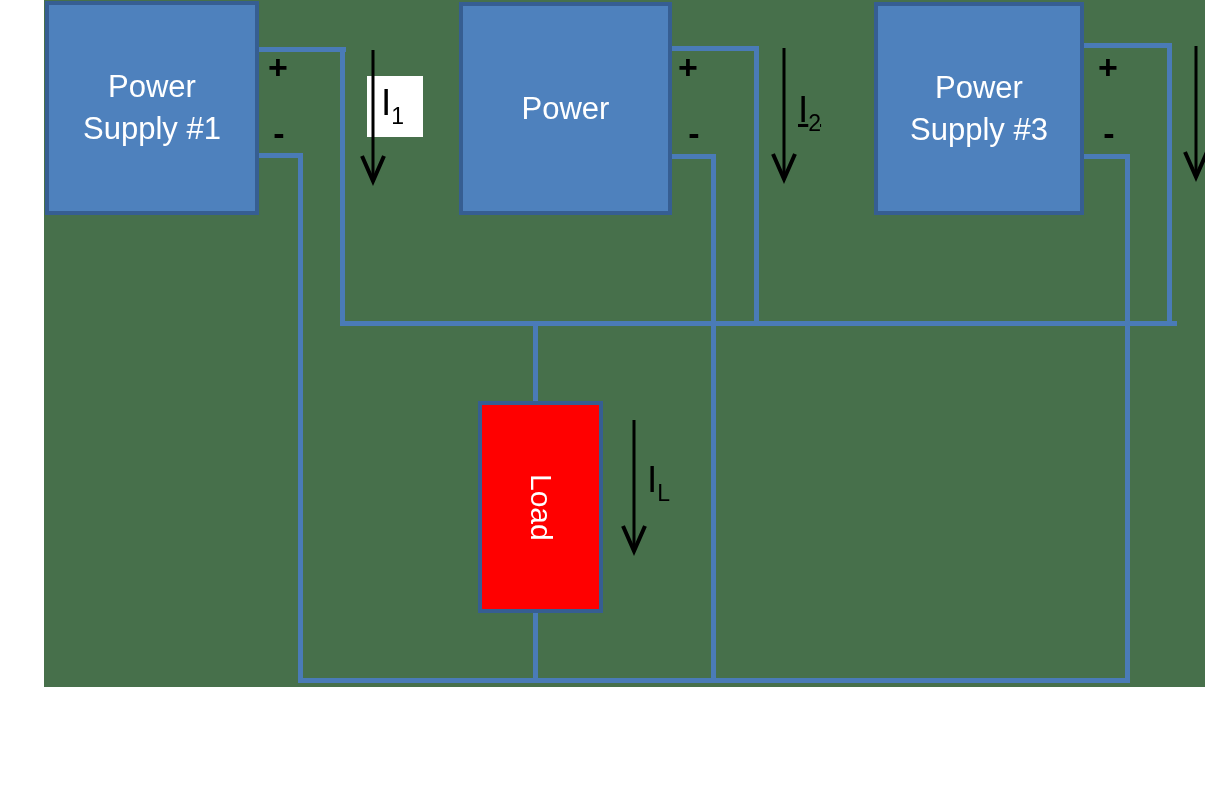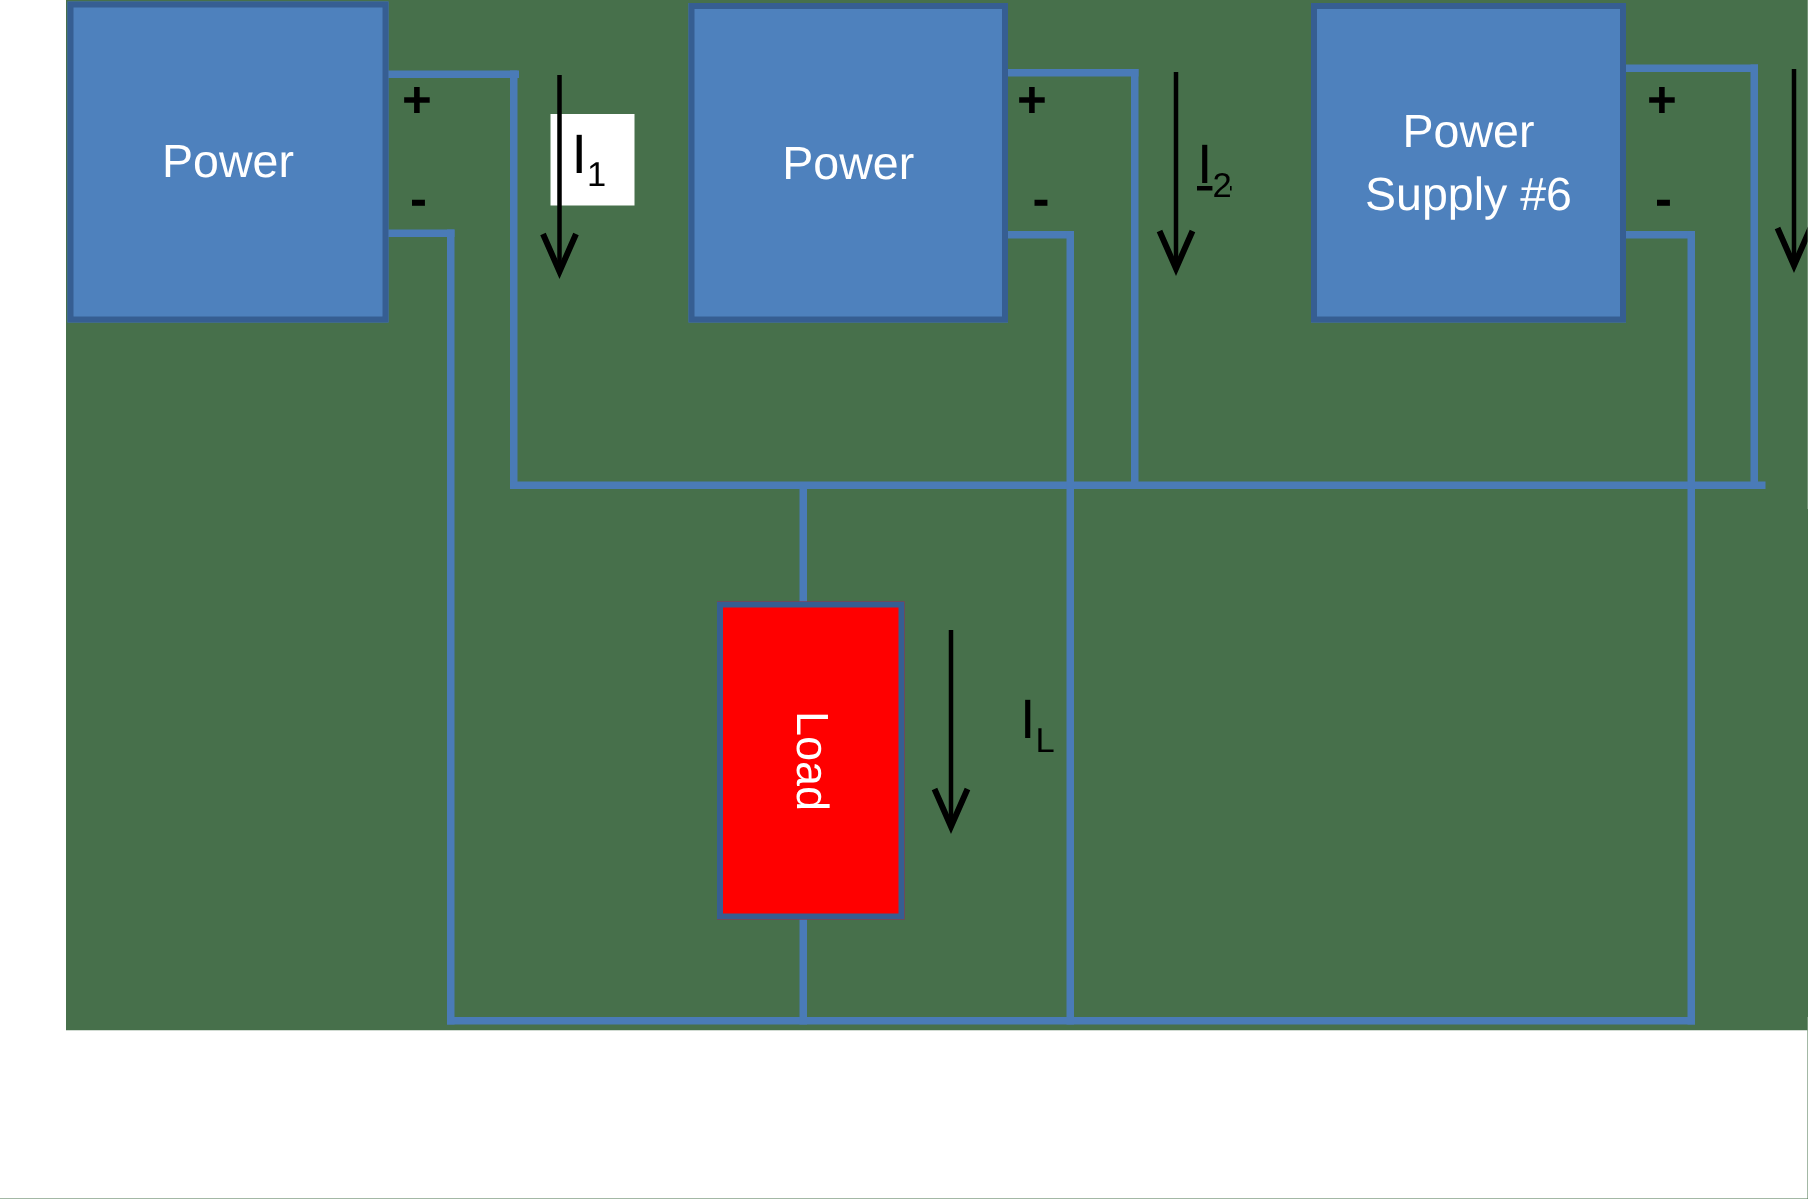--- a/index.html
+++ b/index.html
@@ -113,21 +113,21 @@
     white-space: nowrap;
   }
   .current-label .cur-sub {
     font-size: 23px;
     vertical-align: -9px;
     line-height: 0;
   }
   #label-i1 { left: 337px; top: 83px; text-align: right; }
   #label-i2 { left: 754px; top: 90px; text-decoration: underline; }
   #label-i3 { left: 1165px; top: 90px; }
-  #label-il { left: 636px; top: 460px; }
+  #label-il { left: 603px; top: 460px; }
   
   #equation {
     position: absolute;
     left: 420px; top: 728px; width: 400px;
     text-align: center;
     color: var(--color-arrow, #000000);
     font-size: 31px;
     font-style: italic;
     font-weight: 600;
     white-space: nowrap;
@@ -158,31 +158,32 @@
   <div class="wire" id="w-ps2-minus-h"></div>
   <div class="wire" id="w-ps2-minus-v"></div>
   <div class="wire" id="w-ps3-minus-h"></div>
   <div class="wire" id="w-ps3-minus-v"></div>
   <div class="wire" id="w-minus-bus"></div>
   <div class="wire" id="w-load-return"></div>
 
   <div class="supply" id="ps1">
     <div class="supply-text">
       <div>Power</div>
+      <div>Supply #1</div>
     </div>
   </div>
   <div class="supply" id="ps2">
     <div class="supply-text">
       <div>Power</div>
     </div>
   </div>
   <div class="supply" id="ps3">
     <div class="supply-text">
       <div>Power</div>
-      <div>Supply #6</div>
+      <div>Supply #3</div>
     </div>
   </div>
 
   <div class="terminal" id="ps1-plus">+</div>
   <div class="terminal" id="ps1-minus">-</div>
   <div class="terminal" id="ps2-plus">+</div>
   <div class="terminal" id="ps2-minus">-</div>
   <div class="terminal" id="ps3-plus">+</div>
   <div class="terminal" id="ps3-minus">-</div>
 

